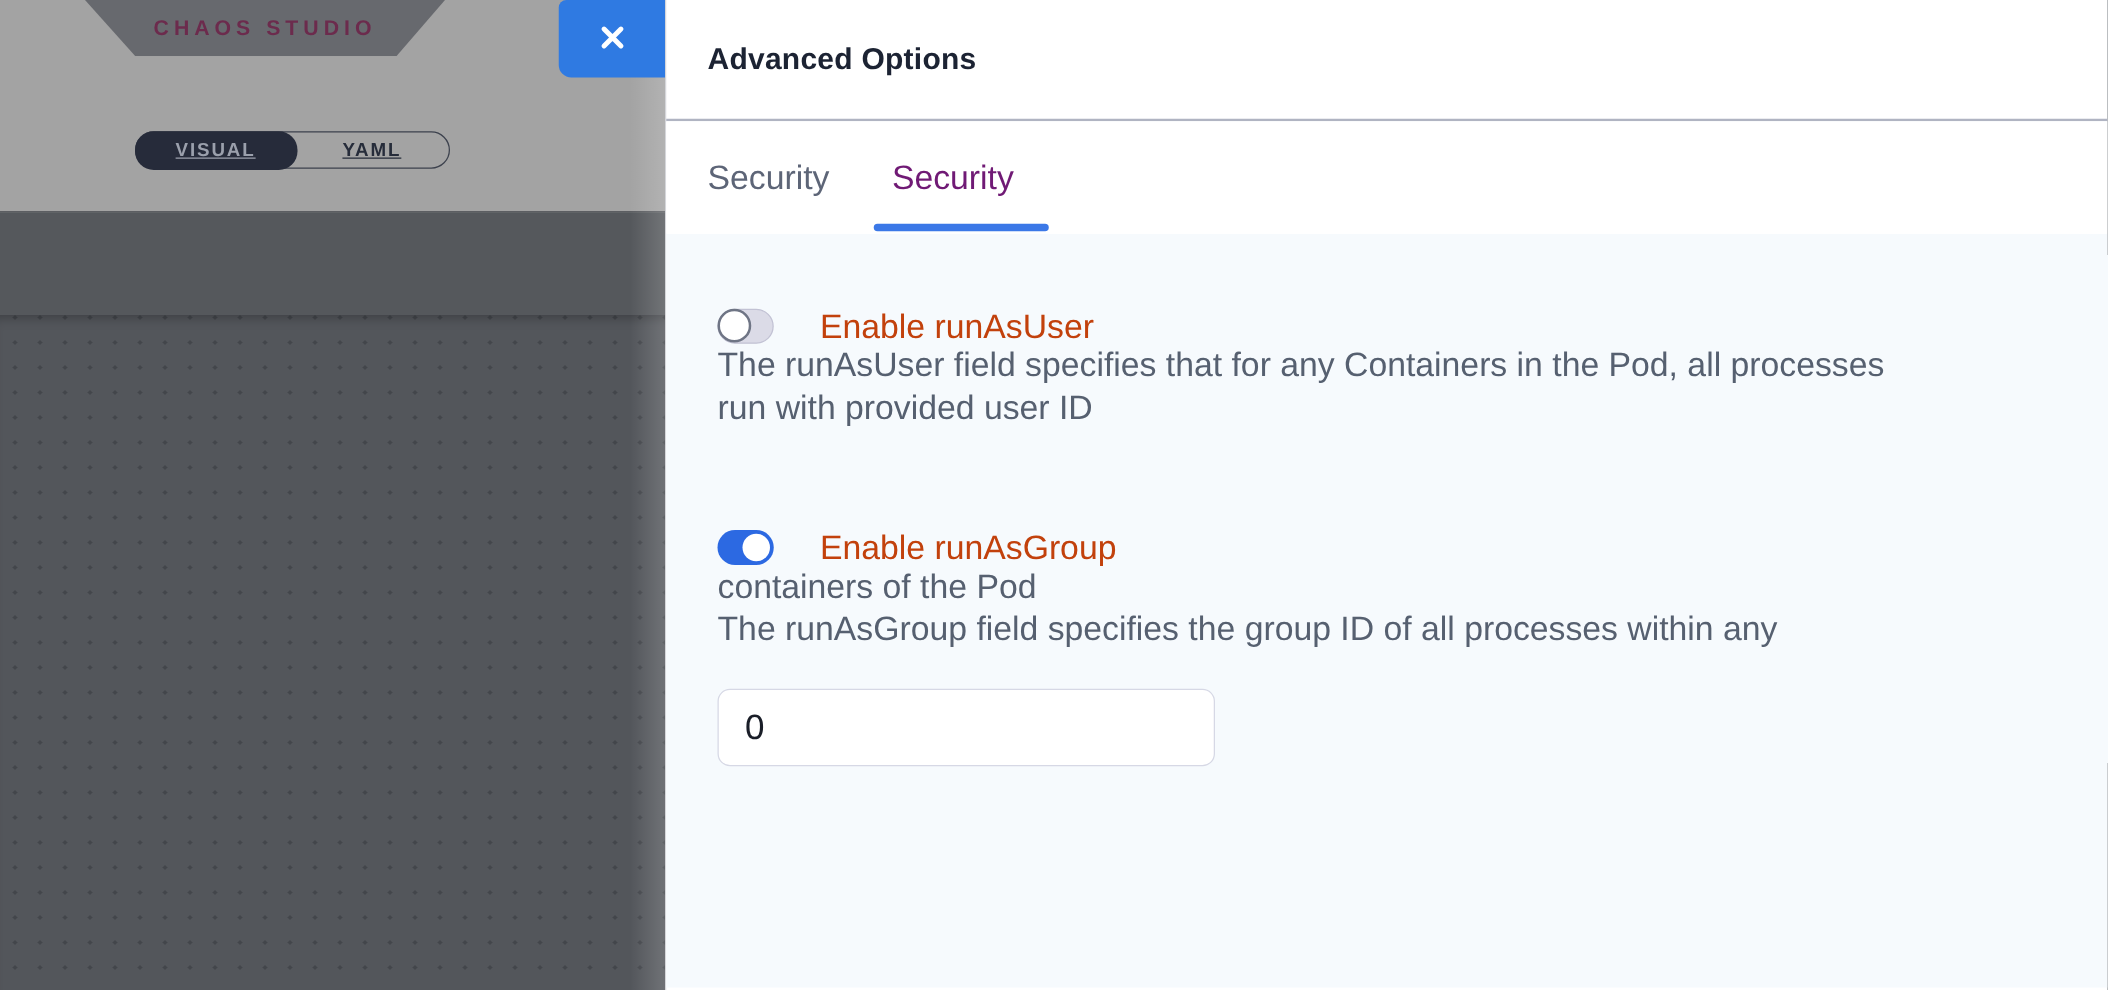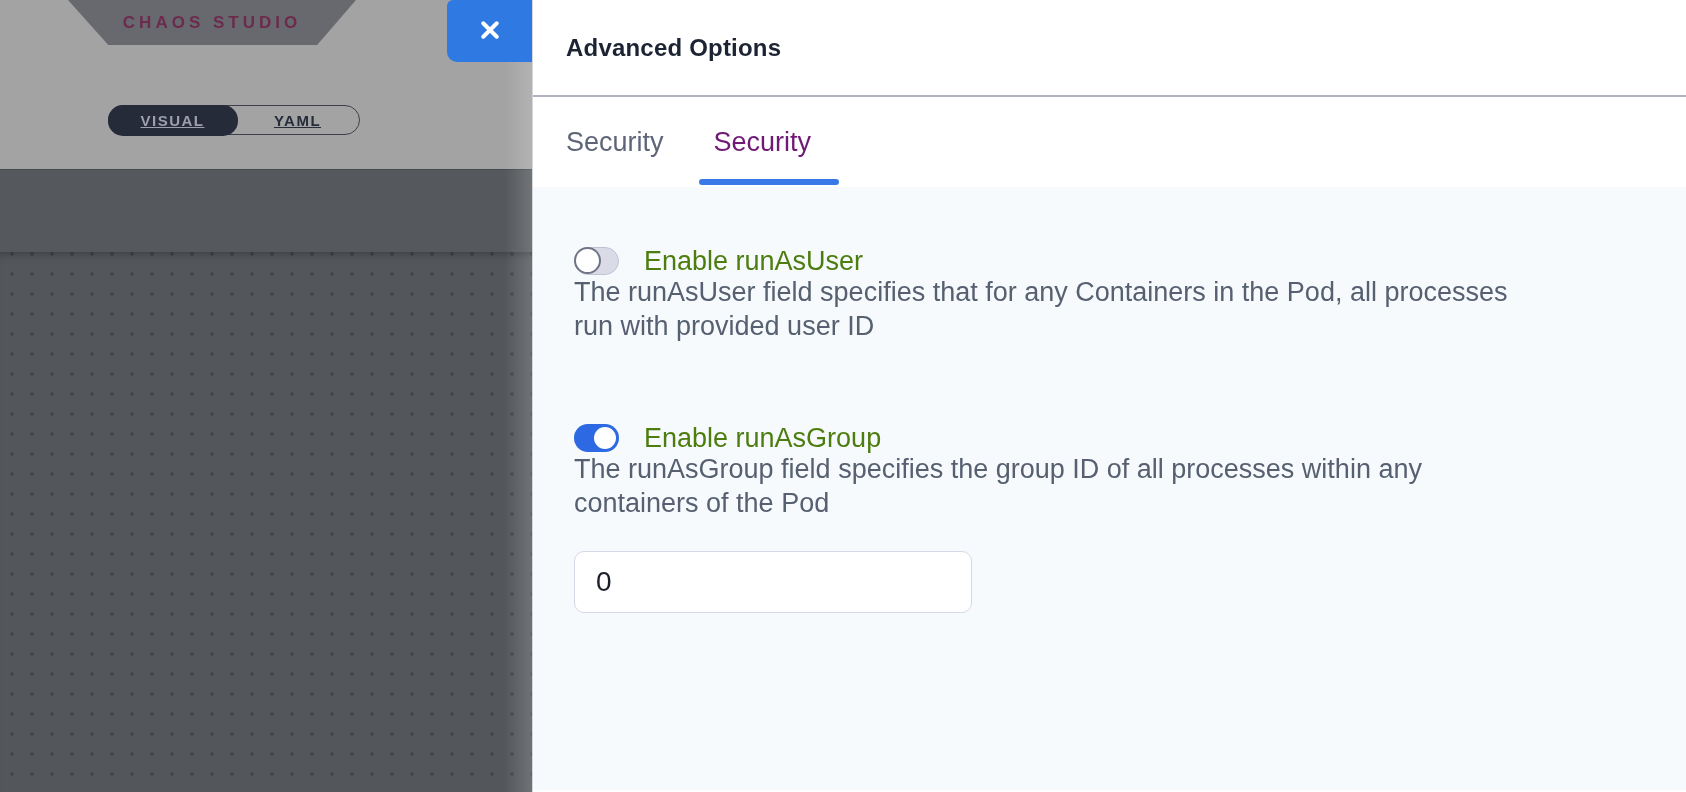--- a/index.html
+++ b/index.html
@@ -59,21 +59,21 @@
 
   .toggle-row { display: flex; align-items: center; height: 28px; }
   .toggle { position: relative; width: 45px; height: 28px; border-radius: 14px; cursor: pointer;
             flex: 0 0 45px; }
   .toggle.off { background: #dbdbe7; border: 1px solid #c2c2d4; }
   .toggle.off .knob { position: absolute; left: -1px; top: -1px; width: 27px; height: 27px;
                       border-radius: 50%; background: #ffffff; border: 2px solid #6f7585; }
   .toggle.on { background: #2c69e2; }
   .toggle.on .knob { position: absolute; right: 3px; top: 3px; width: 22px; height: 22px;
                      border-radius: 50%; background: #ffffff; }
-  .toggle-label { margin-left: 25px; font-size: 27px; color: #4d7c0f; }
+  .toggle-label { margin-left: 37px; font-size: 27px; color: #c2410c; }
 
   .desc { font-size: 27px; line-height: 34px; color: #566070; }
 
   .row-gap { margin-top: 81px; }
 
   .num-input { display: block; margin-top: 31px; width: 398px; height: 62px;
                border: 1.5px solid #d6d8e5; border-radius: 10px; background: #ffffff;
                padding-left: 21px; font-size: 28px; color: #1a1e28;
                font-family: "Liberation Sans", sans-serif; outline: none; }
 </style>
@@ -128,20 +128,20 @@
       <div>run with provided user ID</div>
     </div>
 
     <div class="toggle-row row-gap">
       <div class="toggle on">
         <div class="knob"></div>
       </div>
       <div class="toggle-label">Enable runAsGroup</div>
     </div>
     <div class="desc">
+      <div>containers of the Pod</div>
       <div>The runAsGroup field specifies the group ID of all processes within any</div>
-      <div>containers of the Pod</div>
     </div>
 
     <input class="num-input" type="text" value="0" style="">
 
   </div>
 </div>
 
 </body></html>

